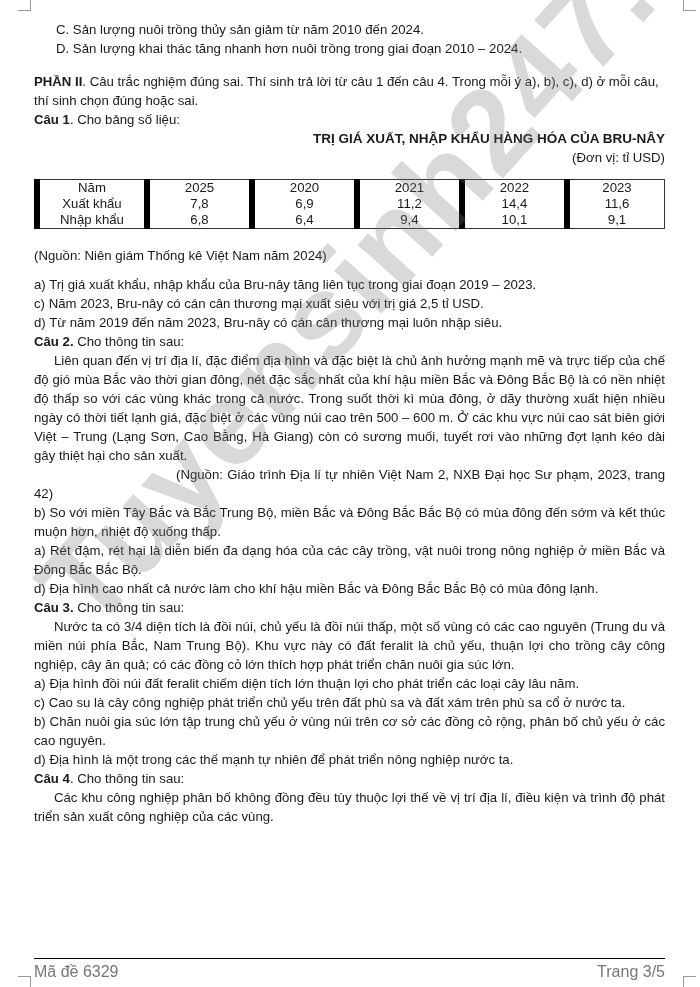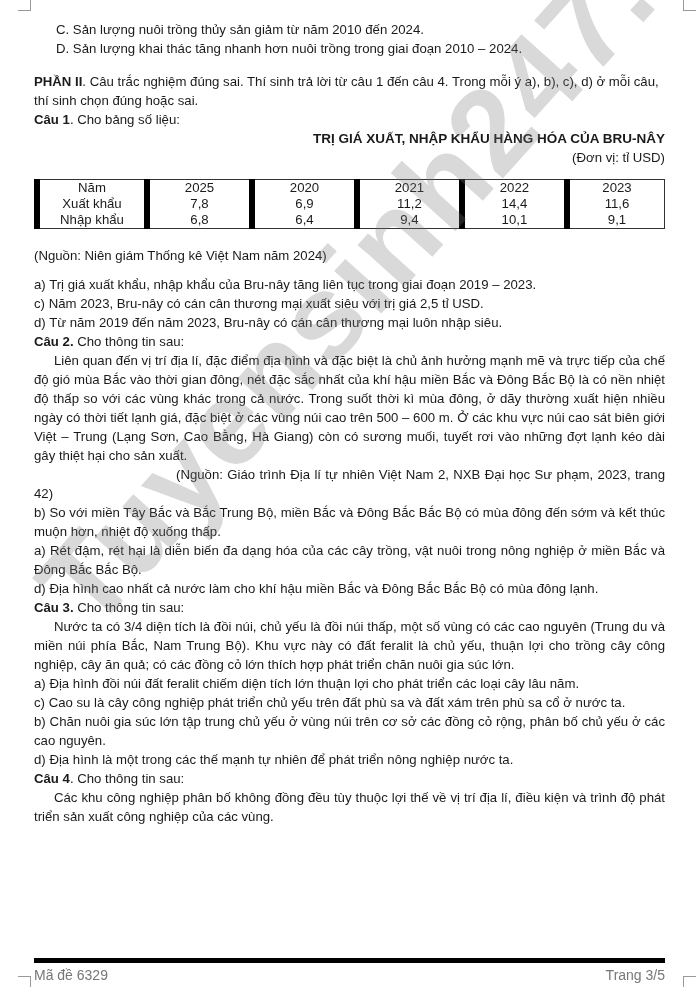--- a/index.html
+++ b/index.html
@@ -24,21 +24,21 @@
   .unit { text-align: right; margin-bottom: 12px; }
   .just { text-align: justify; }
   .indent { text-indent: 20px; }
 
   table.data { width: 631px; border-collapse: collapse; font-size: 13.2px; line-height: 14px; }
   table.data td { border-left: 6px solid #000000; border-right: 1px solid #333; text-align: center; padding: 1px 0; }
   table.data { border: 1px solid #333; }
   table.data td:first-child { width: 104px; }
   .source-r { text-align: left; margin-top: 17px; margin-bottom: 10px; }
 
-  .footer { position: absolute; left: 34px; top: 958px; width: 631px; border-top: 5px solid #000000; padding-top: 4px; font-size: 14px; color: #777; display: flex; justify-content: space-between; }
+  .footer { position: absolute; left: 34px; top: 958px; width: 631px; border-top: 1px solid #000000; padding-top: 4px; font-size: 16px; color: #777; display: flex; justify-content: space-between; }
 
   .watermark {
     position: absolute; left: 10px; top: 560px; transform: rotate(-48deg); transform-origin: left top;
     font-size: 120px; font-weight: bold; color: rgba(120,120,120,0.28); letter-spacing: 2px; white-space: nowrap;
     pointer-events: none; font-family: "Liberation Sans", sans-serif;
   }
 </style>
 </head>
 <body>
 

